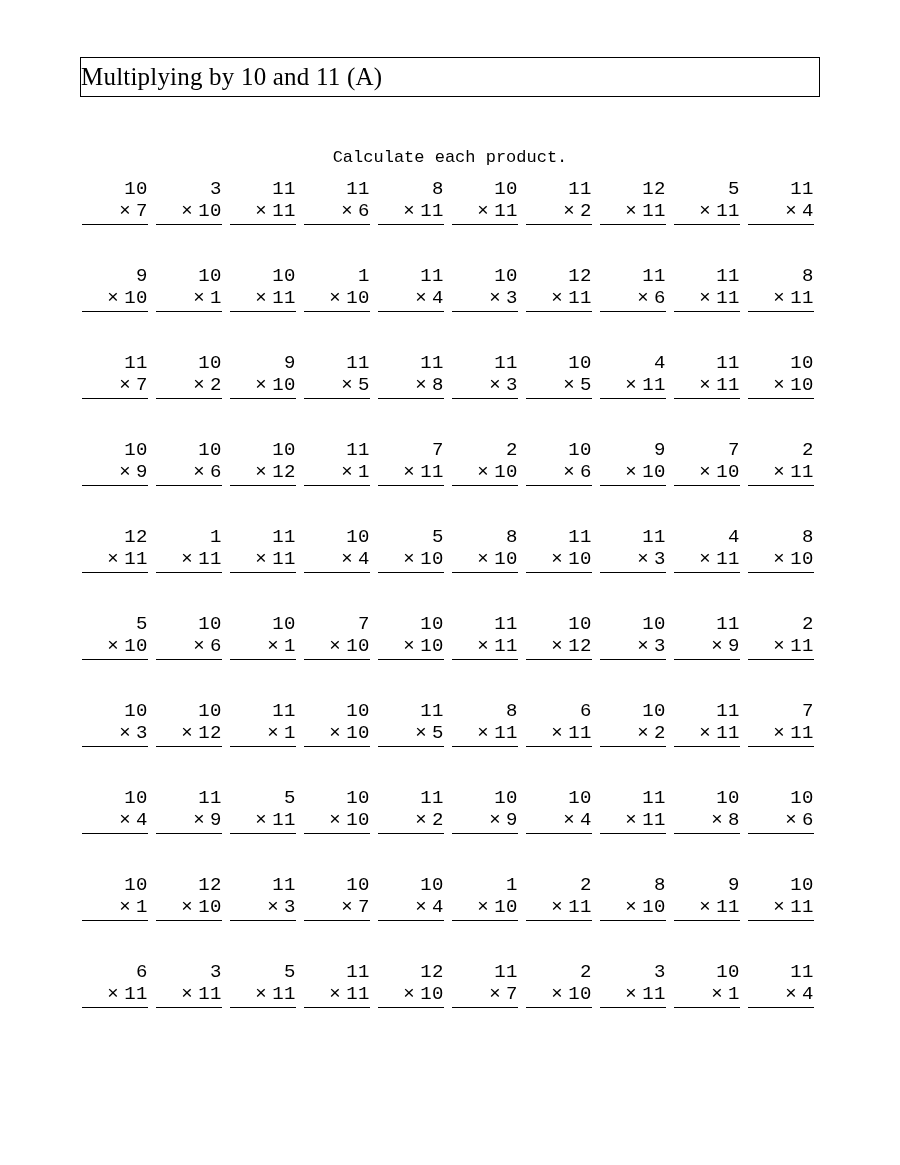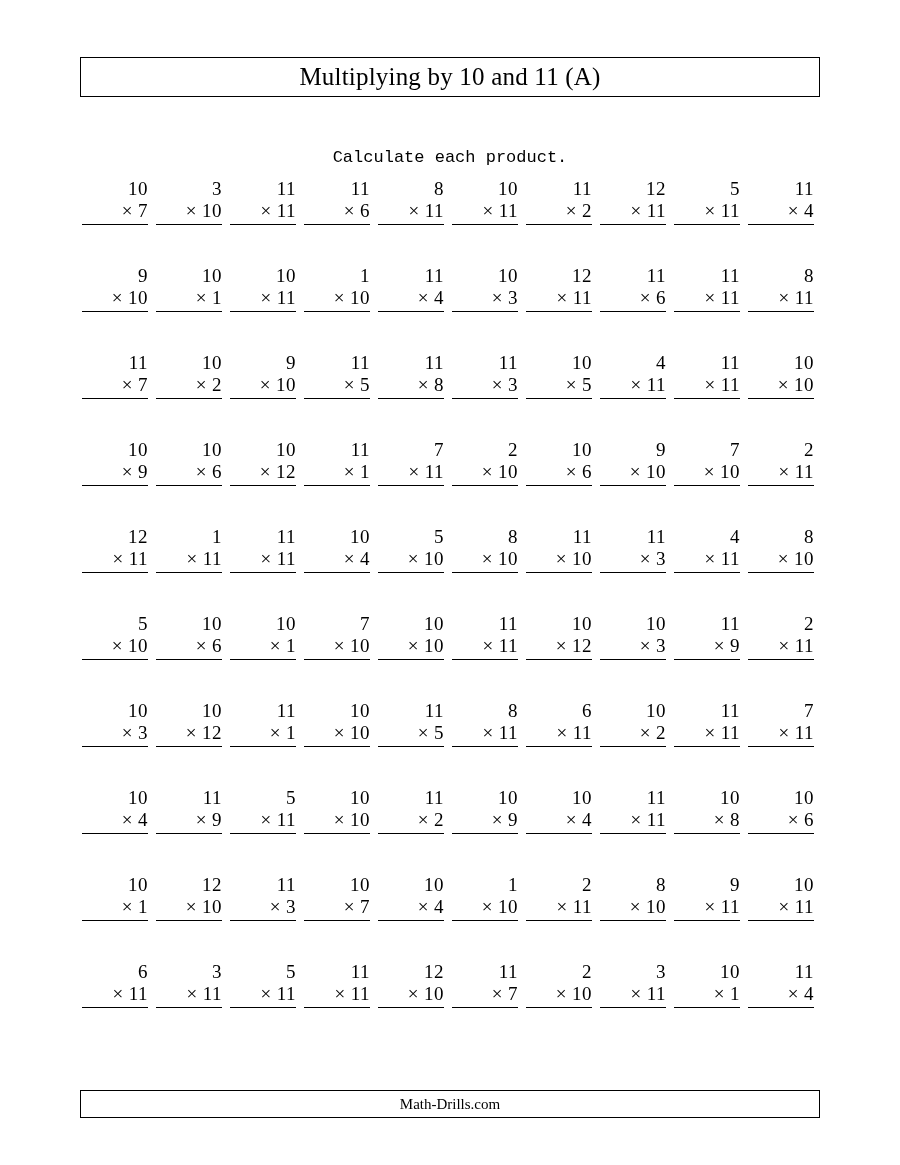--- a/index.html
+++ b/index.html
@@ -23,21 +23,20 @@
   .title-box {
     position: absolute;
     left: 80px;
     top: 57px;
     width: 740px;
     height: 40px;
     border: 1px solid #000;
     box-sizing: border-box;
     display: flex;
     align-items: center;
-    justify-content: center;
   }
   .title-text {
     font-size: 25px;
     letter-spacing: 0.2px;
   }
   .meta-row {
     position: absolute;
     left: 80px;
     top: 110px;
     width: 740px;
@@ -70,20 +69,21 @@
     font-family: Liberation Mono, monospace;
   }
 
   .grid {
     position: absolute;
     left: 82px;
     top: 178px;
     width: 740px;
     display: flex;
     flex-direction: column;
+    font-family: Liberation Mono, monospace;
   }
   .row {
     display: flex;
     height: 87px;
   }
   .cell {
     width: 74px;
     position: relative;
     font-size: 19px;
     text-align: right;
@@ -561,17 +561,14 @@
           <span class="bottom-line"><span class="op">×</span><span>1</span></span>
         </div>
       <div class="cell">
           <span class="top-num">11</span>
           <span class="bottom-line"><span class="op">×</span><span>4</span></span>
         </div>
     </div>
 
   </div>
 
-  <div class="footer-box">
-    <span class="footer-text">Math-Drills.com</span>
-  </div>
 
 </div>
 
 </body></html>

